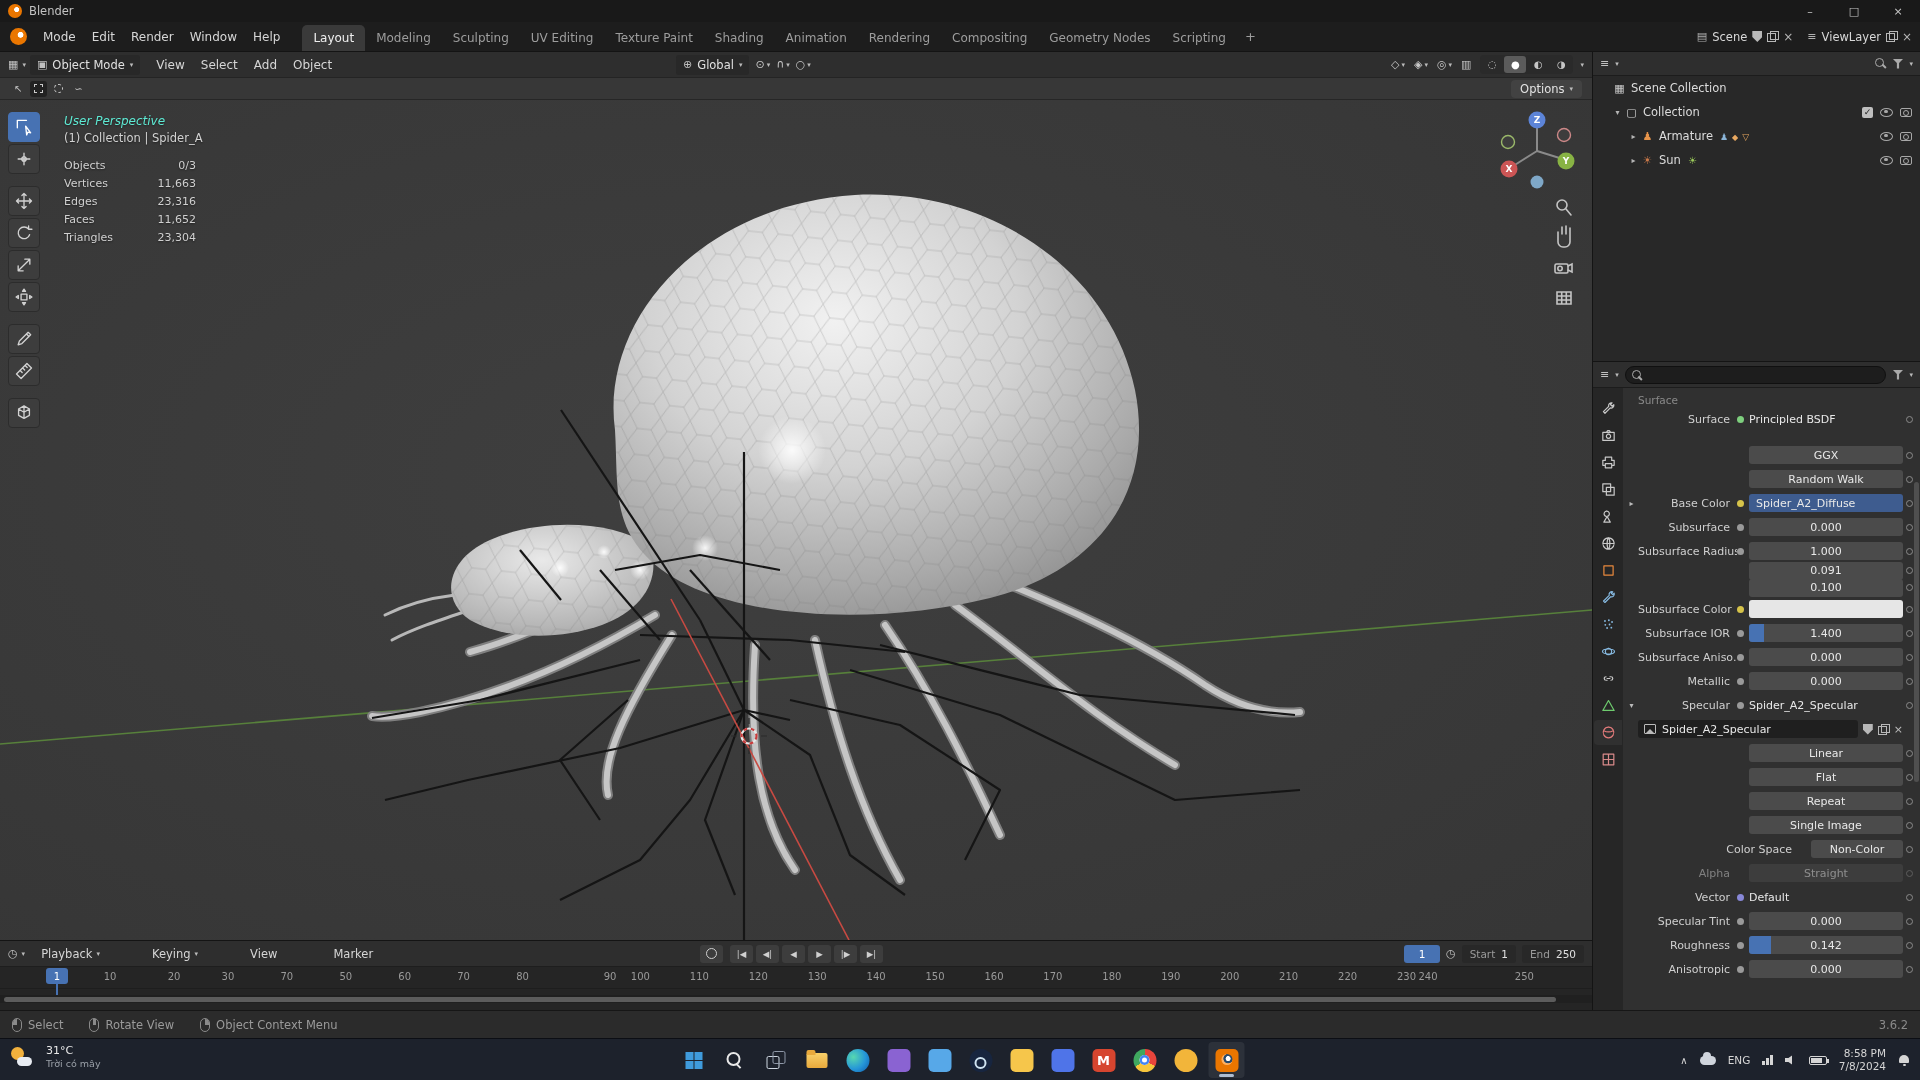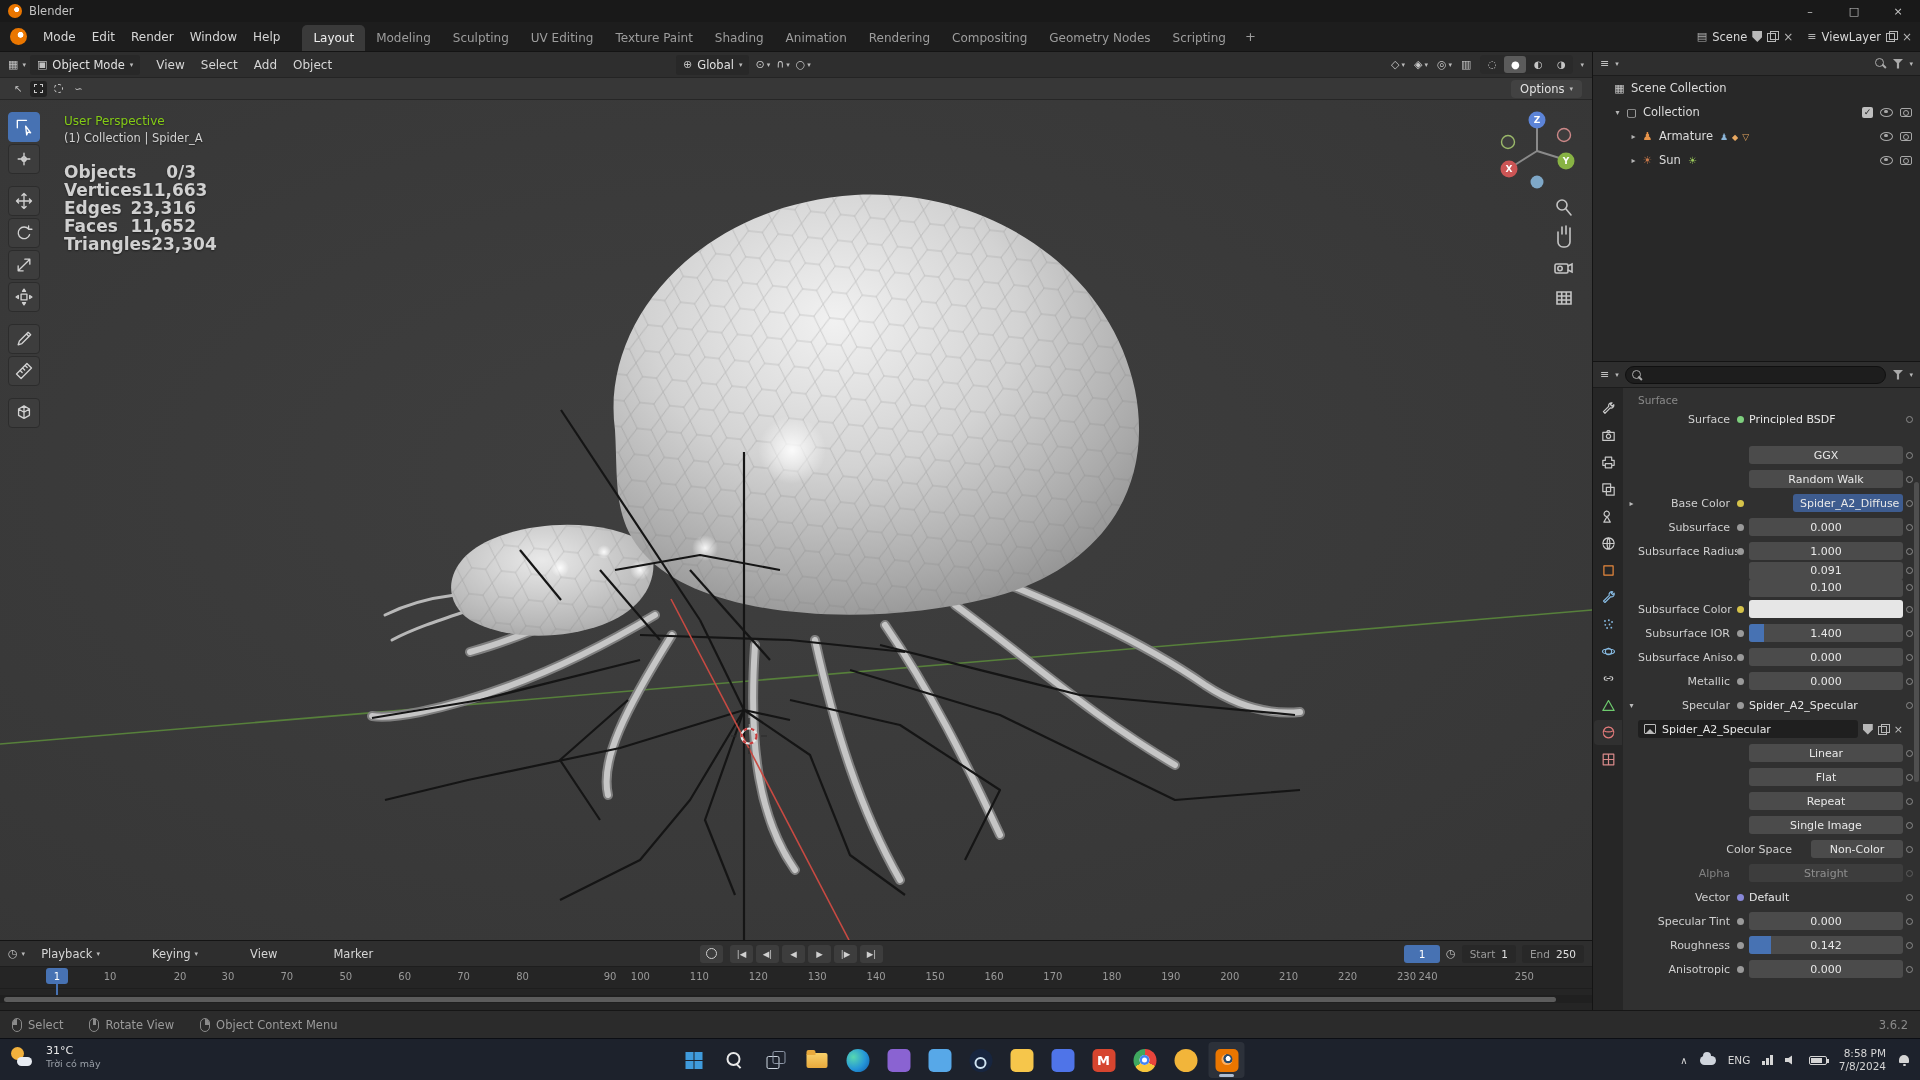--- a/index.html
+++ b/index.html
@@ -59,23 +59,23 @@
   .mode-box .sm-shape, .mode-circle .sm-shape { display:block; width:9px; height:9px; border:1px dashed #cdcdcd; }
   .mode-circle .sm-shape { border-radius:50%; }
   .options-btn { margin-left:auto; display:flex; align-items:center; gap:5px; background:#424242;
     border-radius:4px; height:18px; padding:0 9px; font-size:11.5px; color:#e2e2e2; }
 
   .vp-canvas { position:relative; width:1592px; height:840px; overflow:hidden; }
   .vp-canvas svg.scene { position:absolute; inset:0; }
 
   
   .vp-stats { position:absolute; left:64px; top:14px; color:#d6d6d6; text-shadow:0 1px 2px rgba(0,0,0,.45); }
-  .vs-view { font-size:12px; color:#84cc16; }
+  .vs-view { font-size:12px; color:#5eead4;font-style:italic; }
   .vs-ctx { font-size:11.5px; color:#d2d2d2; margin-top:3px; }
-  .vs-grid { margin-top:18px; font-size:17px; color:#d0d0d0;font-weight:bold; }
+  .vs-grid { margin-top:12px; font-size:11px; color:#d0d0d0; }
   .stat { display:flex; width:132px; line-height:18px; }
   .s-l { flex:1; }
   .s-v { text-align:right; }
 
   
   .toolbar { position:absolute; left:8px; top:12px; display:flex; flex-direction:column; gap:2px; }
   .tool { width:32px; height:30px; border-radius:4px; background:#3d3d3d; border:1px solid #2c2c2c;
     display:flex; align-items:center; justify-content:center; color:#d2d2d2; }
   .tool.active { background:var(--accent); border-color:var(--accent); color:#fff; }
   .tool.gap { margin-top:10px; }
@@ -158,21 +158,21 @@
   .p-label { width:99px; text-align:right; padding-right:7px; color:#cfcfcf; font-size:11px;
     white-space:nowrap; overflow:hidden; flex:none; }
   .p-dot { width:7px; height:7px; border-radius:50%; margin-right:5px; flex:none; background:transparent; }
   .p-widget { flex:1; height:18px; border-radius:3px; position:relative; display:flex; align-items:center;
     justify-content:center; background:var(--bg-field); overflow:hidden; }
   .p-val { font-size:11px; color:#e8e8e8; z-index:1; white-space:nowrap; }
   .p-fill { position:absolute; left:0; top:0; bottom:0; background:var(--accent); width:0; }
   .p-caret { display:none; position:absolute; right:5px; font-size:7px; color:#ccc; z-index:1; }
   .prow.dropdown .p-caret, .prow.half .p-caret, .prow.dis .p-caret { display:block; }
   .prow.socket .p-widget { background:none; justify-content:flex-start; }
-  .prow.sel .p-widget { background:var(--sel); justify-content:flex-start; padding-left:7px;margin-left:44px; }
+  .prow.sel .p-widget { background:var(--sel); justify-content:flex-start; padding-left:7px; }
   .prow.section { height:15px; opacity:.55; }
   .prow.section .p-label { text-align:left; width:auto; font-size:10.5px; }
   .prow.dis { opacity:.5; }
   .prow.half .p-label { flex:1; width:auto; }
   .prow.half .p-widget { flex:0 0 92px; }
   .prow.img .p-widget { background:var(--bg-dark-field); justify-content:flex-start; padding-left:6px; margin-left:13px; }
   .prow.img .p-decor { visibility:hidden; }
   .p-ic { display:none; margin-right:6px; flex:none; }
   .prow.img .p-ic { display:inline-block; }
   .p-imgicons { display:none; margin-left:5px; align-items:center; gap:5px; }
@@ -1226,21 +1226,21 @@
         </div>
         <div class="fld">
           <span class="f-lab">End</span>
           <span class="f-val">250</span>
         </div>
       </div>
     </div>
     <div class="tl-body">
       <div class="ruler-ticks">
         <span class="tick" style="left: 110.037px;">10</span>
-          <span class="tick" style="left: 180px;">20</span>
+          <span class="tick" style="left: 174px;">20</span>
           <span class="tick" style="left: 227.897px;">30</span>
           <span class="tick" style="left: 286.827px;">70</span>
           <span class="tick" style="left: 345.757px;">50</span>
           <span class="tick" style="left: 404.687px;">60</span>
           <span class="tick" style="left: 463.617px;">70</span>
           <span class="tick" style="left: 522.547px;">80</span>
           <span class="tick" style="left: 610px;">90</span>
           <span class="tick" style="left: 640.407px;">100</span>
           <span class="tick" style="left: 699.337px;">110</span>
           <span class="tick" style="left: 758.267px;">120</span>

